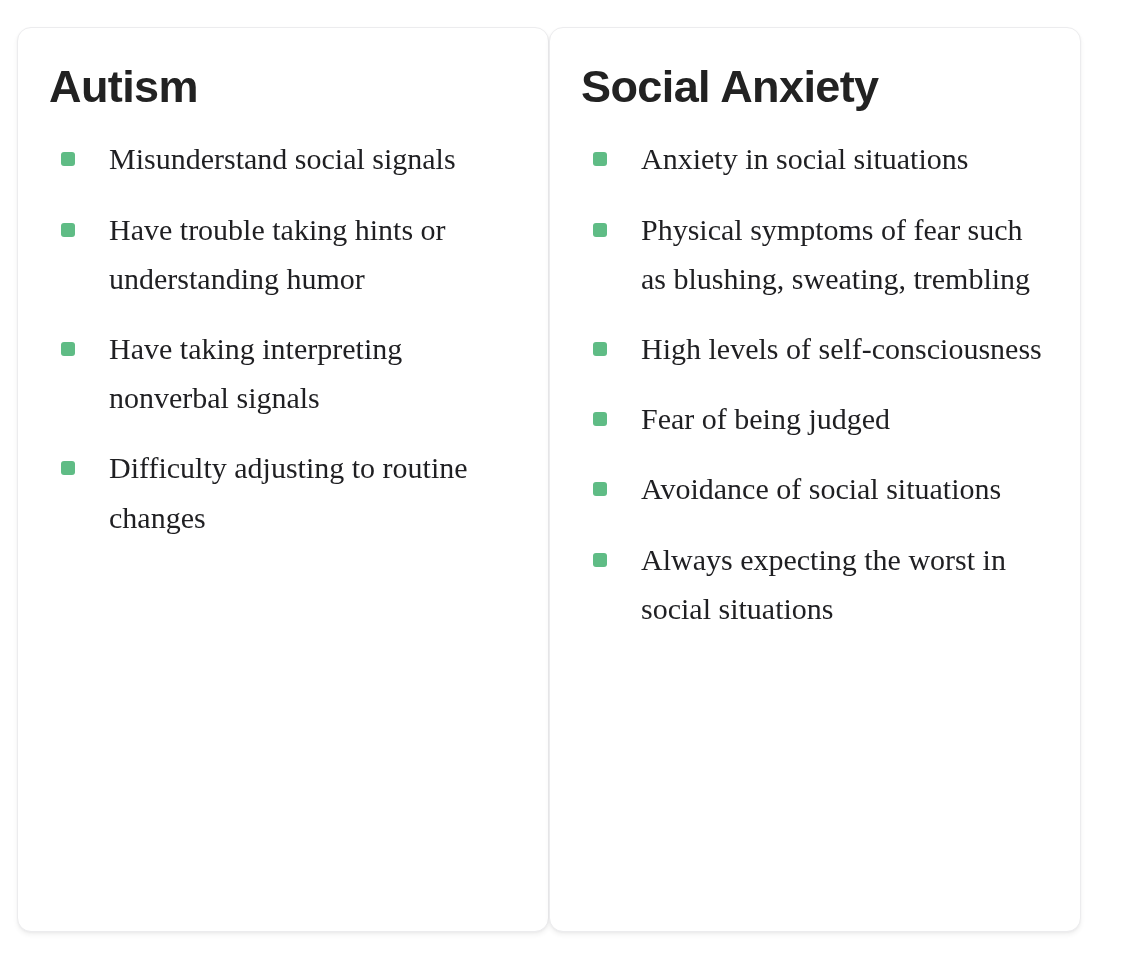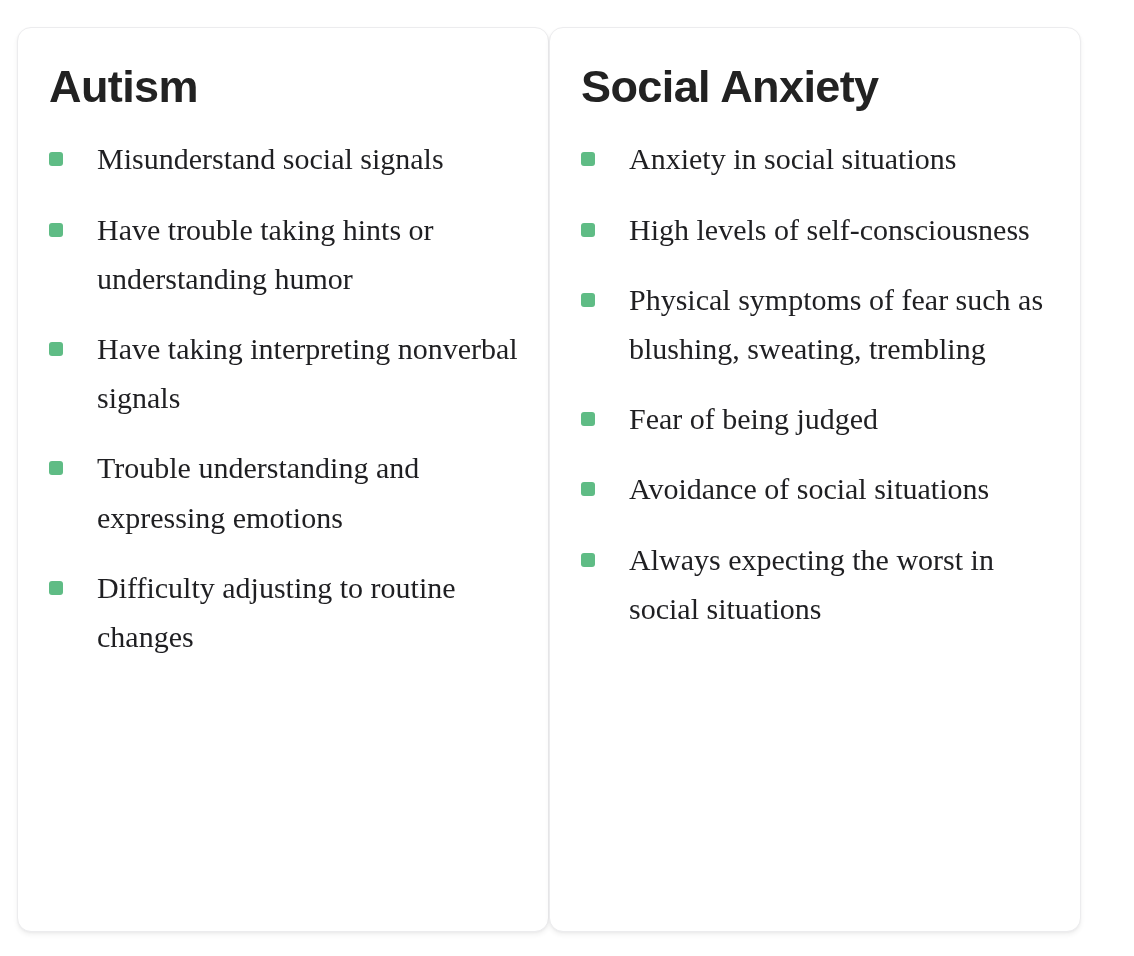--- a/index.html
+++ b/index.html
@@ -43,21 +43,21 @@
     font-family: "Liberation Sans", sans-serif;
     font-weight: bold;
     font-size: 45px;
     line-height: 1.12;
     letter-spacing: -0.6px;
     color: #222222;
   }
 
   .feature-list {
     list-style: none;
-    margin: 0;
+    margin: 12px;
     padding: 0;
   }
 
   .feature-item {
     position: relative;
     display: block;
     padding-left: 48px;
     margin-bottom: 21px;
     font-family: "Liberation Serif", serif;
     font-size: 30px;
@@ -98,43 +98,39 @@
       <li class="feature-item">
         <span class="bullet-icon"></span>
         <span class="feature-text">Have trouble taking hints or understanding humor</span>
       </li>
       <li class="feature-item">
         <span class="bullet-icon"></span>
         <span class="feature-text">Have taking interpreting nonverbal signals</span>
       </li>
       <li class="feature-item">
         <span class="bullet-icon"></span>
-        <span class="feature-text">Trouble understanding and expressing emotions</span>
-      </li>
-      <li class="feature-item">
-        <span class="bullet-icon"></span>
         <span class="feature-text">Difficulty adjusting to routine changes</span>
       </li>
     </ul>
   </section>
 
   <section class="card">
     <h2 class="card-title">Social Anxiety</h2>
     <ul class="feature-list">
       <li class="feature-item">
         <span class="bullet-icon"></span>
         <span class="feature-text">Anxiety in social situations</span>
       </li>
       <li class="feature-item">
         <span class="bullet-icon"></span>
-        <span class="feature-text">High levels of self-consciousness</span>
+        <span class="feature-text">Physical symptoms of fear such as blushing, sweating, trembling</span>
       </li>
       <li class="feature-item">
         <span class="bullet-icon"></span>
-        <span class="feature-text">Physical symptoms of fear such as blushing, sweating, trembling</span>
+        <span class="feature-text">High levels of self-consciousness</span>
       </li>
       <li class="feature-item">
         <span class="bullet-icon"></span>
         <span class="feature-text">Fear of being judged</span>
       </li>
       <li class="feature-item">
         <span class="bullet-icon"></span>
         <span class="feature-text">Avoidance of social situations</span>
       </li>
       <li class="feature-item">

